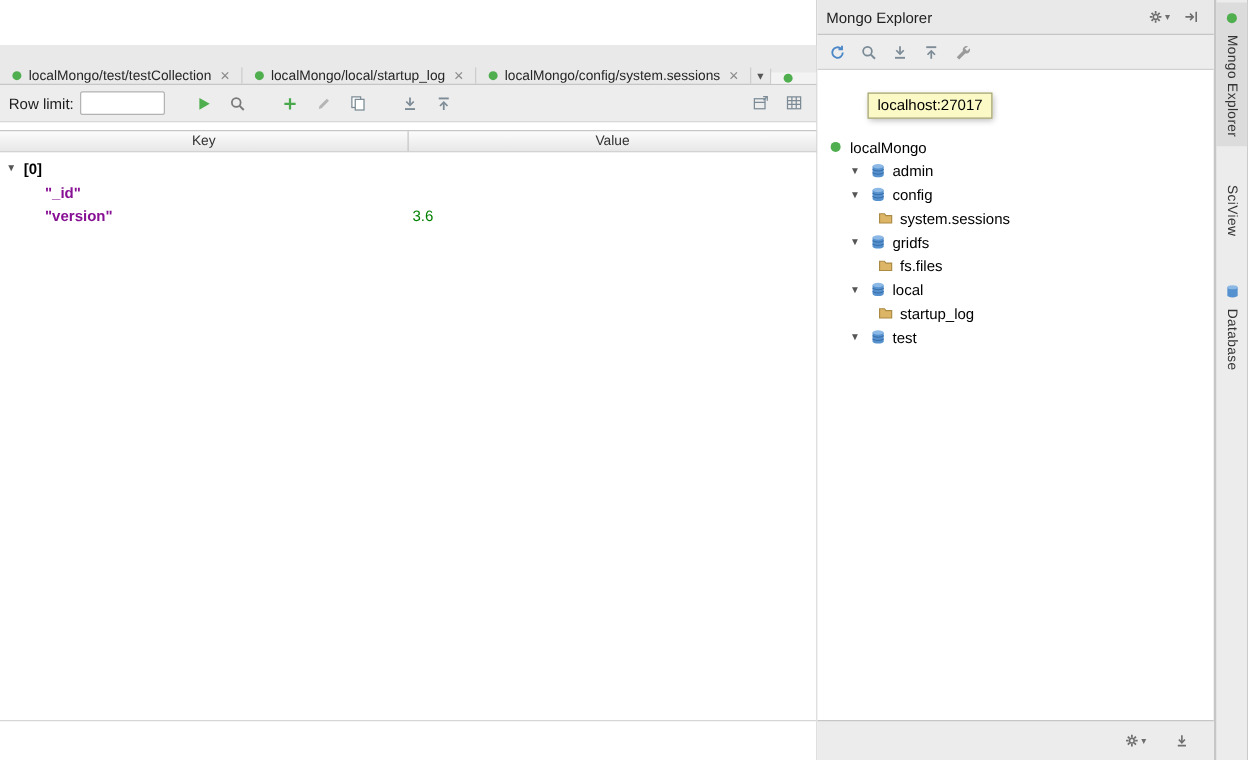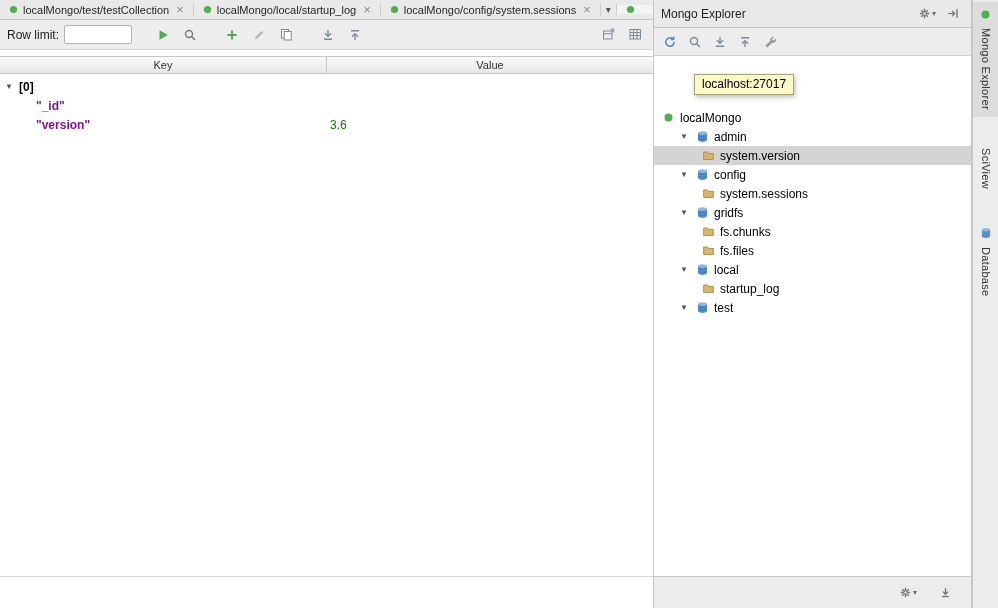--- a/index.html
+++ b/index.html
@@ -2,21 +2,21 @@
 <html><head>
 <meta charset="utf-8">
 <style>
   *{margin:0;padding:0;box-sizing:border-box;}
   html,body{background:#9a9a9a;}
   .app{width:998px;height:608px;position:relative;font-family:"Liberation Sans",sans-serif;font-size:12px;color:#1e1e1e;background:#fff;overflow:hidden;}
   .cols{display:flex;height:100%;}
 
   
   .editor-col{width:654px;display:flex;flex-direction:column;background:#fff;border-right:1px solid #c6c6c6;flex:none;}
-  .tab-bar{height:20px;background:#e9e9e9;border-bottom:1px solid #c6c6c6;display:flex;align-items:center;flex:none;}
+  .tab-bar{height:32px;background:#e9e9e9;border-bottom:1px solid #c6c6c6;display:flex;align-items:flex-end;flex:none;margin-top:36px;}
   .tab{display:flex;align-items:center;gap:5px;padding:0 9px;border-right:1px solid #cdcdcd;font-size:11px;color:#262626;white-space:nowrap;}
   .tab-close{color:#8a8a8a;font-size:13px;line-height:1;margin-left:2px;cursor:default;}
   .tab-icon svg{display:block;}
   .tab-overflow{display:flex;align-items:center;padding:0 5px;color:#555;font-size:10px;border-right:1px solid #cdcdcd;}
   .tab.partial{background:#f3f3f3;flex:1;border-right:none;overflow:hidden;}
   .editor-toolbar{height:30px;background:#ededed;border-bottom:1px solid #d2d2d2;display:flex;align-items:center;gap:5px;padding:0 7px;flex:none;}
   .row-limit-label{font-size:12px;color:#1e1e1e;white-space:nowrap;}
   .row-limit-input{width:68px;height:19px;border:1px solid #b3b3b3;background:#fff;border-radius:2px;font:inherit;padding:0 4px;}
   .tbtn{width:22px;height:22px;display:flex;align-items:center;justify-content:center;border-radius:3px;flex:none;}
   .tbtn svg{display:block;}
@@ -272,65 +272,49 @@
             <span class="tree-chev">▼</span>
             <span class="tree-icon">
               <svg width="13" height="13" viewBox="0 0 14 14">
                 <path d="M2.2 3.2 v7.6 c0 1.2 2.15 2 4.8 2 s4.8-.8 4.8-2 V3.2" fill="#5591cf"></path>
                 <ellipse cx="7" cy="3.2" rx="4.8" ry="1.9" fill="#8cb8e6"></ellipse>
                 <path d="M2.2 6 c.9.75 2.7 1.25 4.8 1.25 S11 6.75 11.8 6 M2.2 8.8 c.9.75 2.7 1.25 4.8 1.25 s3.9-.5 4.8-1.25" stroke="#3a6ea8" stroke-width=".9" fill="none"></path>
               </svg>
             </span>
             <span class="tree-label">admin</span>
           </div>
-          <div class="tree-row selected" style="padding-left: 46px;">
+          <div class="tree-row" style="padding-left: 26px;">
+            <span class="tree-chev">▼</span>
+            <span class="tree-icon">
+              <svg width="13" height="13" viewBox="0 0 14 14">
+                <path d="M2.2 3.2 v7.6 c0 1.2 2.15 2 4.8 2 s4.8-.8 4.8-2 V3.2" fill="#5591cf"></path>
+                <ellipse cx="7" cy="3.2" rx="4.8" ry="1.9" fill="#8cb8e6"></ellipse>
+                <path d="M2.2 6 c.9.75 2.7 1.25 4.8 1.25 S11 6.75 11.8 6 M2.2 8.8 c.9.75 2.7 1.25 4.8 1.25 s3.9-.5 4.8-1.25" stroke="#3a6ea8" stroke-width=".9" fill="none"></path>
+              </svg>
+            </span>
+            <span class="tree-label">config</span>
+          </div>
+          <div class="tree-row" style="padding-left: 46px;">
             <span class="tree-icon">
               <svg width="13" height="13" viewBox="0 0 14 14">
                 <path d="M1.8 3.2 h4.2 l1.2 1.6 h5 v6.4 h-10.4 z" fill="#ddb567" stroke="#ab8a43" stroke-width="1"></path>
               </svg>
             </span>
-            <span class="tree-label">system.version</span>
-          </div>
-          <div class="tree-row" style="padding-left: 26px;">
-            <span class="tree-chev">▼</span>
-            <span class="tree-icon">
-              <svg width="13" height="13" viewBox="0 0 14 14">
-                <path d="M2.2 3.2 v7.6 c0 1.2 2.15 2 4.8 2 s4.8-.8 4.8-2 V3.2" fill="#5591cf"></path>
-                <ellipse cx="7" cy="3.2" rx="4.8" ry="1.9" fill="#8cb8e6"></ellipse>
-                <path d="M2.2 6 c.9.75 2.7 1.25 4.8 1.25 S11 6.75 11.8 6 M2.2 8.8 c.9.75 2.7 1.25 4.8 1.25 s3.9-.5 4.8-1.25" stroke="#3a6ea8" stroke-width=".9" fill="none"></path>
-              </svg>
-            </span>
-            <span class="tree-label">config</span>
-          </div>
-          <div class="tree-row" style="padding-left: 46px;">
-            <span class="tree-icon">
-              <svg width="13" height="13" viewBox="0 0 14 14">
-                <path d="M1.8 3.2 h4.2 l1.2 1.6 h5 v6.4 h-10.4 z" fill="#ddb567" stroke="#ab8a43" stroke-width="1"></path>
-              </svg>
-            </span>
             <span class="tree-label">system.sessions</span>
           </div>
           <div class="tree-row" style="padding-left: 26px;">
             <span class="tree-chev">▼</span>
             <span class="tree-icon">
               <svg width="13" height="13" viewBox="0 0 14 14">
                 <path d="M2.2 3.2 v7.6 c0 1.2 2.15 2 4.8 2 s4.8-.8 4.8-2 V3.2" fill="#5591cf"></path>
                 <ellipse cx="7" cy="3.2" rx="4.8" ry="1.9" fill="#8cb8e6"></ellipse>
                 <path d="M2.2 6 c.9.75 2.7 1.25 4.8 1.25 S11 6.75 11.8 6 M2.2 8.8 c.9.75 2.7 1.25 4.8 1.25 s3.9-.5 4.8-1.25" stroke="#3a6ea8" stroke-width=".9" fill="none"></path>
               </svg>
             </span>
             <span class="tree-label">gridfs</span>
-          </div>
-          <div class="tree-row" style="padding-left: 46px;">
-            <span class="tree-icon">
-              <svg width="13" height="13" viewBox="0 0 14 14">
-                <path d="M1.8 3.2 h4.2 l1.2 1.6 h5 v6.4 h-10.4 z" fill="#ddb567" stroke="#ab8a43" stroke-width="1"></path>
-              </svg>
-            </span>
-            <span class="tree-label">fs.chunks</span>
           </div>
           <div class="tree-row" style="padding-left: 46px;">
             <span class="tree-icon">
               <svg width="13" height="13" viewBox="0 0 14 14">
                 <path d="M1.8 3.2 h4.2 l1.2 1.6 h5 v6.4 h-10.4 z" fill="#ddb567" stroke="#ab8a43" stroke-width="1"></path>
               </svg>
             </span>
             <span class="tree-label">fs.files</span>
           </div>
           <div class="tree-row" style="padding-left: 26px;">

